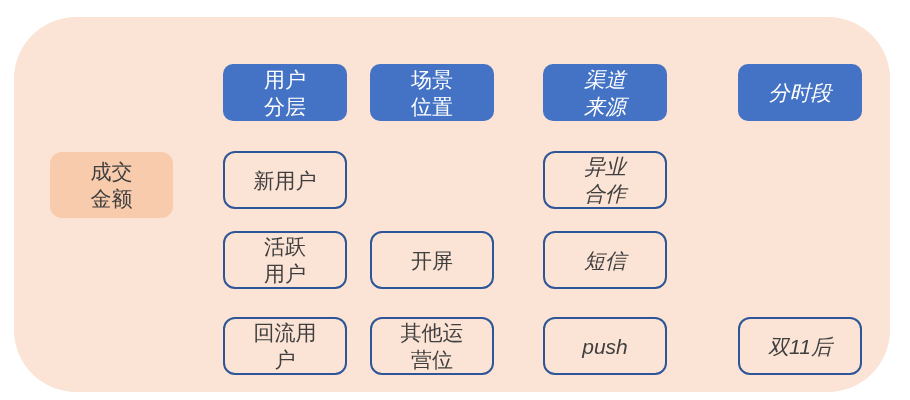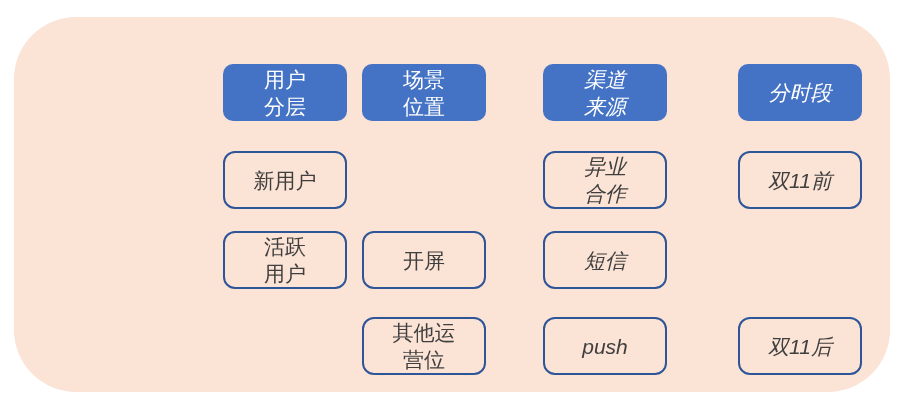--- a/index.html
+++ b/index.html
@@ -45,21 +45,21 @@
     align-items: center;
     justify-content: center;
   }
   .col {
     position: absolute;
     top: 47px;    
     width: 124px;
     height: 314px;
   }
   .col-0 { left: 209px; }  
-  .col-1 { left: 348px; }  
+  .col-1 { left: 356px; }  
   .col-2 { left: 529px; font-style: italic; }  
   .col-3 { left: 724px; font-style: italic; }  
   .hdr {
     position: absolute;
     top: 0;
     left: 0;
     width: 124px;
     height: 57px;
     background: #4472c4;
     border-radius: 10px;
@@ -83,32 +83,40 @@
   .r-0 { top: 87px; }   
   .r-1 { top: 167px; }  
   .r-2 { top: 253px; }  
 </style>
 </head>
 <body>
 
 <div class="canvas">
   <div class="panel">
 
+    <div class="root-node">
+      <span class="node-text">成交
+金额</span>
+    </div>
 
     <div class="col col-0">
       <div class="hdr">
         <span class="node-text">用户
 分层</span>
       </div>
       <div class="item r-0">
         <span class="node-text">新用户</span>
       </div>
       <div class="item r-1">
         <span class="node-text">活跃
 用户</span>
+      </div>
+      <div class="item r-2">
+        <span class="node-text">回流用
+户</span>
       </div>
     </div>
 
     <div class="col col-1">
       <div class="hdr">
         <span class="node-text">场景
 位置</span>
       </div>
       <div class="item r-2">
         <span class="node-text">其他运
@@ -133,22 +141,19 @@
       </div>
       <div class="item r-1">
         <span class="node-text">短信</span>
       </div>
     </div>
 
     <div class="col col-3">
       <div class="hdr">
         <span class="node-text">分时段</span>
       </div>
-      <div class="item r-0">
-        <span class="node-text">双11前</span>
-      </div>
       <div class="item r-2">
         <span class="node-text">双11后</span>
       </div>
     </div>
 
   </div>
 </div>
 
 </body></html>

